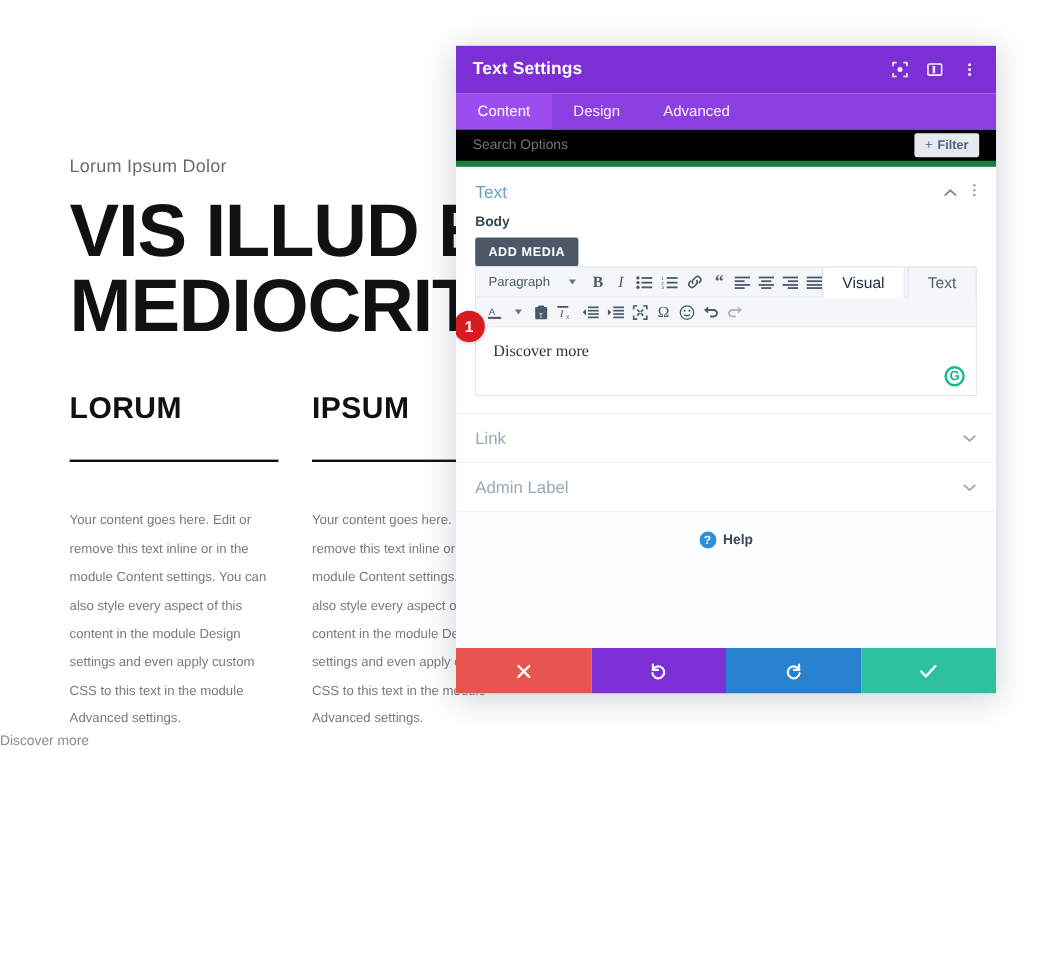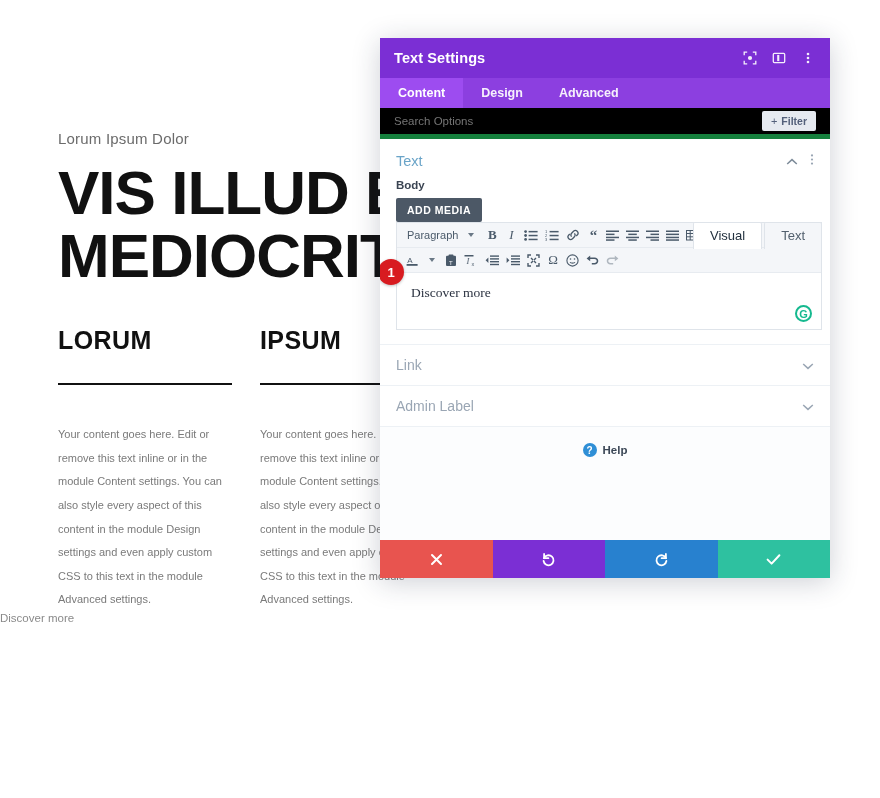--- a/index.html
+++ b/index.html
@@ -66,21 +66,21 @@
     justify-content: center; cursor: pointer; opacity: .92;
   }
   .head-icons svg { display: block; }
 
   .tabs {
     background: #8c3fe0; height: 30px; flex: 0 0 30px;
     display: flex; align-items: stretch;
   }
   .tab {
     padding: 4px 18px; display: flex; align-items: center;
-    color: #ffffff; font-size: 12.5px; font-weight: 700; cursor: pointer;
+    color: #ffffff; font-size: 12.5px; font-weight: 400; cursor: pointer;
     opacity: .93;
   }
   .tab.active { background: #9d4cf0; opacity: 1; }
 
   .search-row {
     background: #000000; height: 31px; flex: 0 0 31px;
     display: flex; align-items: center; padding: 0 14px;
     border-bottom: 5px solid #15803d;
     justify-content: flex-end;
   }
@@ -102,21 +102,21 @@
   .sect-open { background: #ffffff; border-bottom: 1px solid #edf1f5; }
   .sect-head {
     display: flex; align-items: center; padding: 13px 16px 9px 16px;
   }
   .sect-title-open {
     flex: 1; color: #6aa4c8; font-size: 14.5px; font-weight: 400;
   }
   .sect-ctrl { display: flex; align-items: center; gap: 12px; }
   .chev-up, .chev-down, .kebab { cursor: pointer; }
 
-  .field { padding: 0 8px 14px 16px; }
+  .field { padding: 0 16px 14px 16px; }
   .field-label {
     font-size: 11.5px; color: #3a4452; font-weight: 700; margin-bottom: 7px;
   }
   .add-media {
     background: #4c5866; color: #fff; font-size: 10.5px; font-weight: 700;
     letter-spacing: .5px; border: none; border-radius: 2px;
     padding: 6px 11px; cursor: pointer;
     font-family: "Liberation Sans", sans-serif;
   }
 
@@ -140,21 +140,21 @@
   }
   .tb-row.r1 { border-bottom: 1px solid #e7ebf0; }
   .tb-row.r2 { border-bottom: 1px solid #e7ebf0; }
   .tbi {
     min-width: 18px; height: 18px; display: flex; align-items: center;
     justify-content: center; color: #4a5a6a; font-size: 12px;
     cursor: pointer; padding: 0 3px;
   }
   .tbi svg { display: block; }
   .para-sel {
-    display: flex; align-items: center; gap: 10px; font-size: 11px;
+    display: flex; align-items: center; gap: 16px; font-size: 11px;
     color: #4a5a6a; cursor: pointer; padding: 0 8px 0 4px;
   }
   .caret { border-left: 3.5px solid transparent; border-right: 3.5px solid transparent;
            border-top: 4.5px solid #6a7886; }
 
   .editor-area {
     background: #fff; min-height: 56px; padding: 12px 14px 8px 14px;
     position: relative;
   }
   .editor-text {

